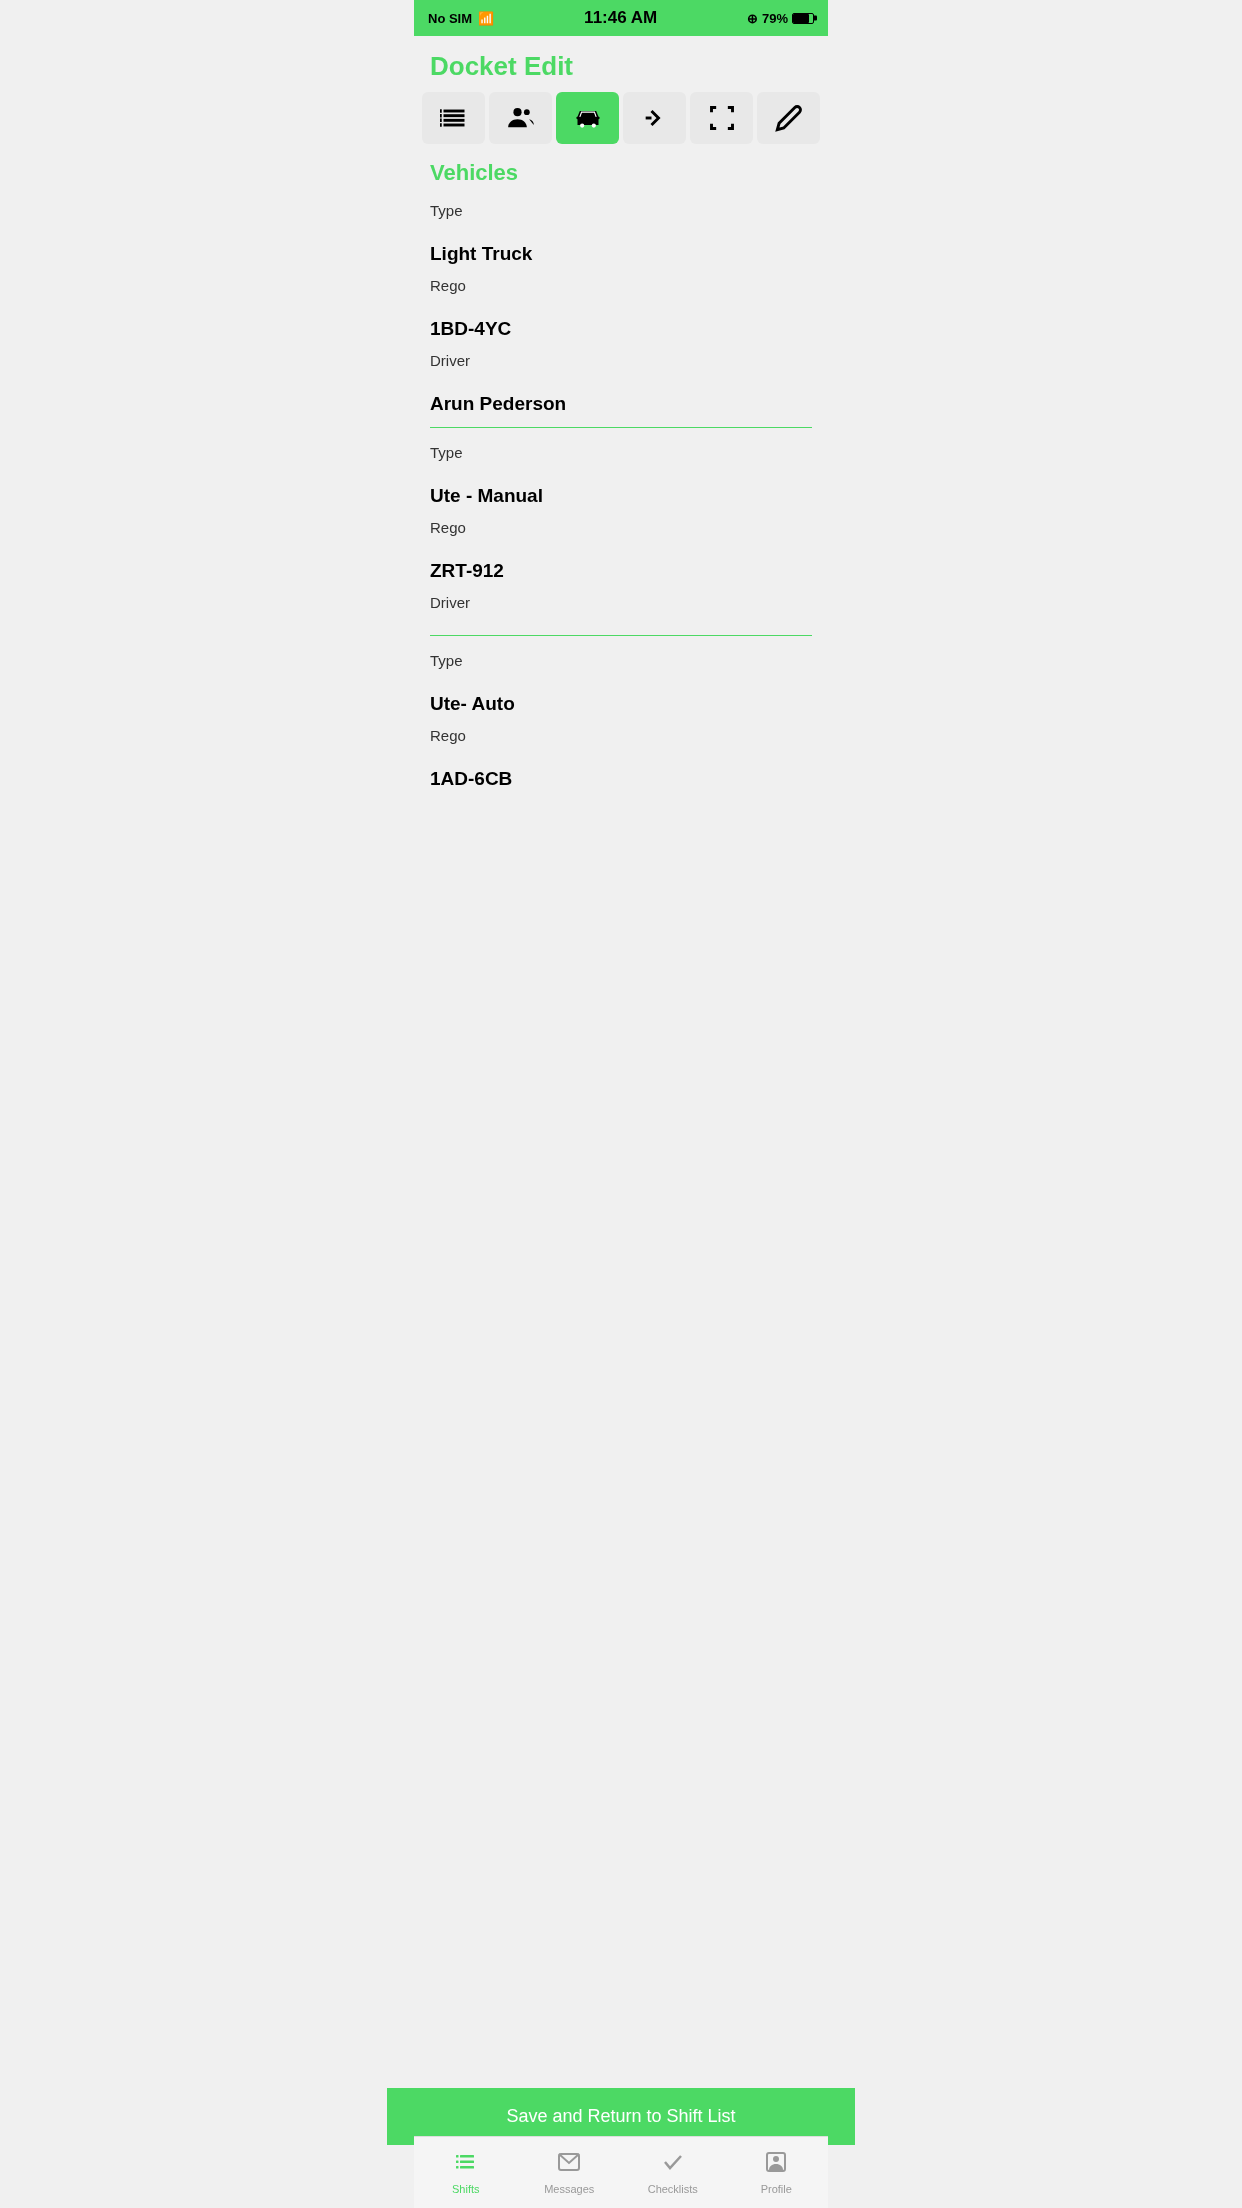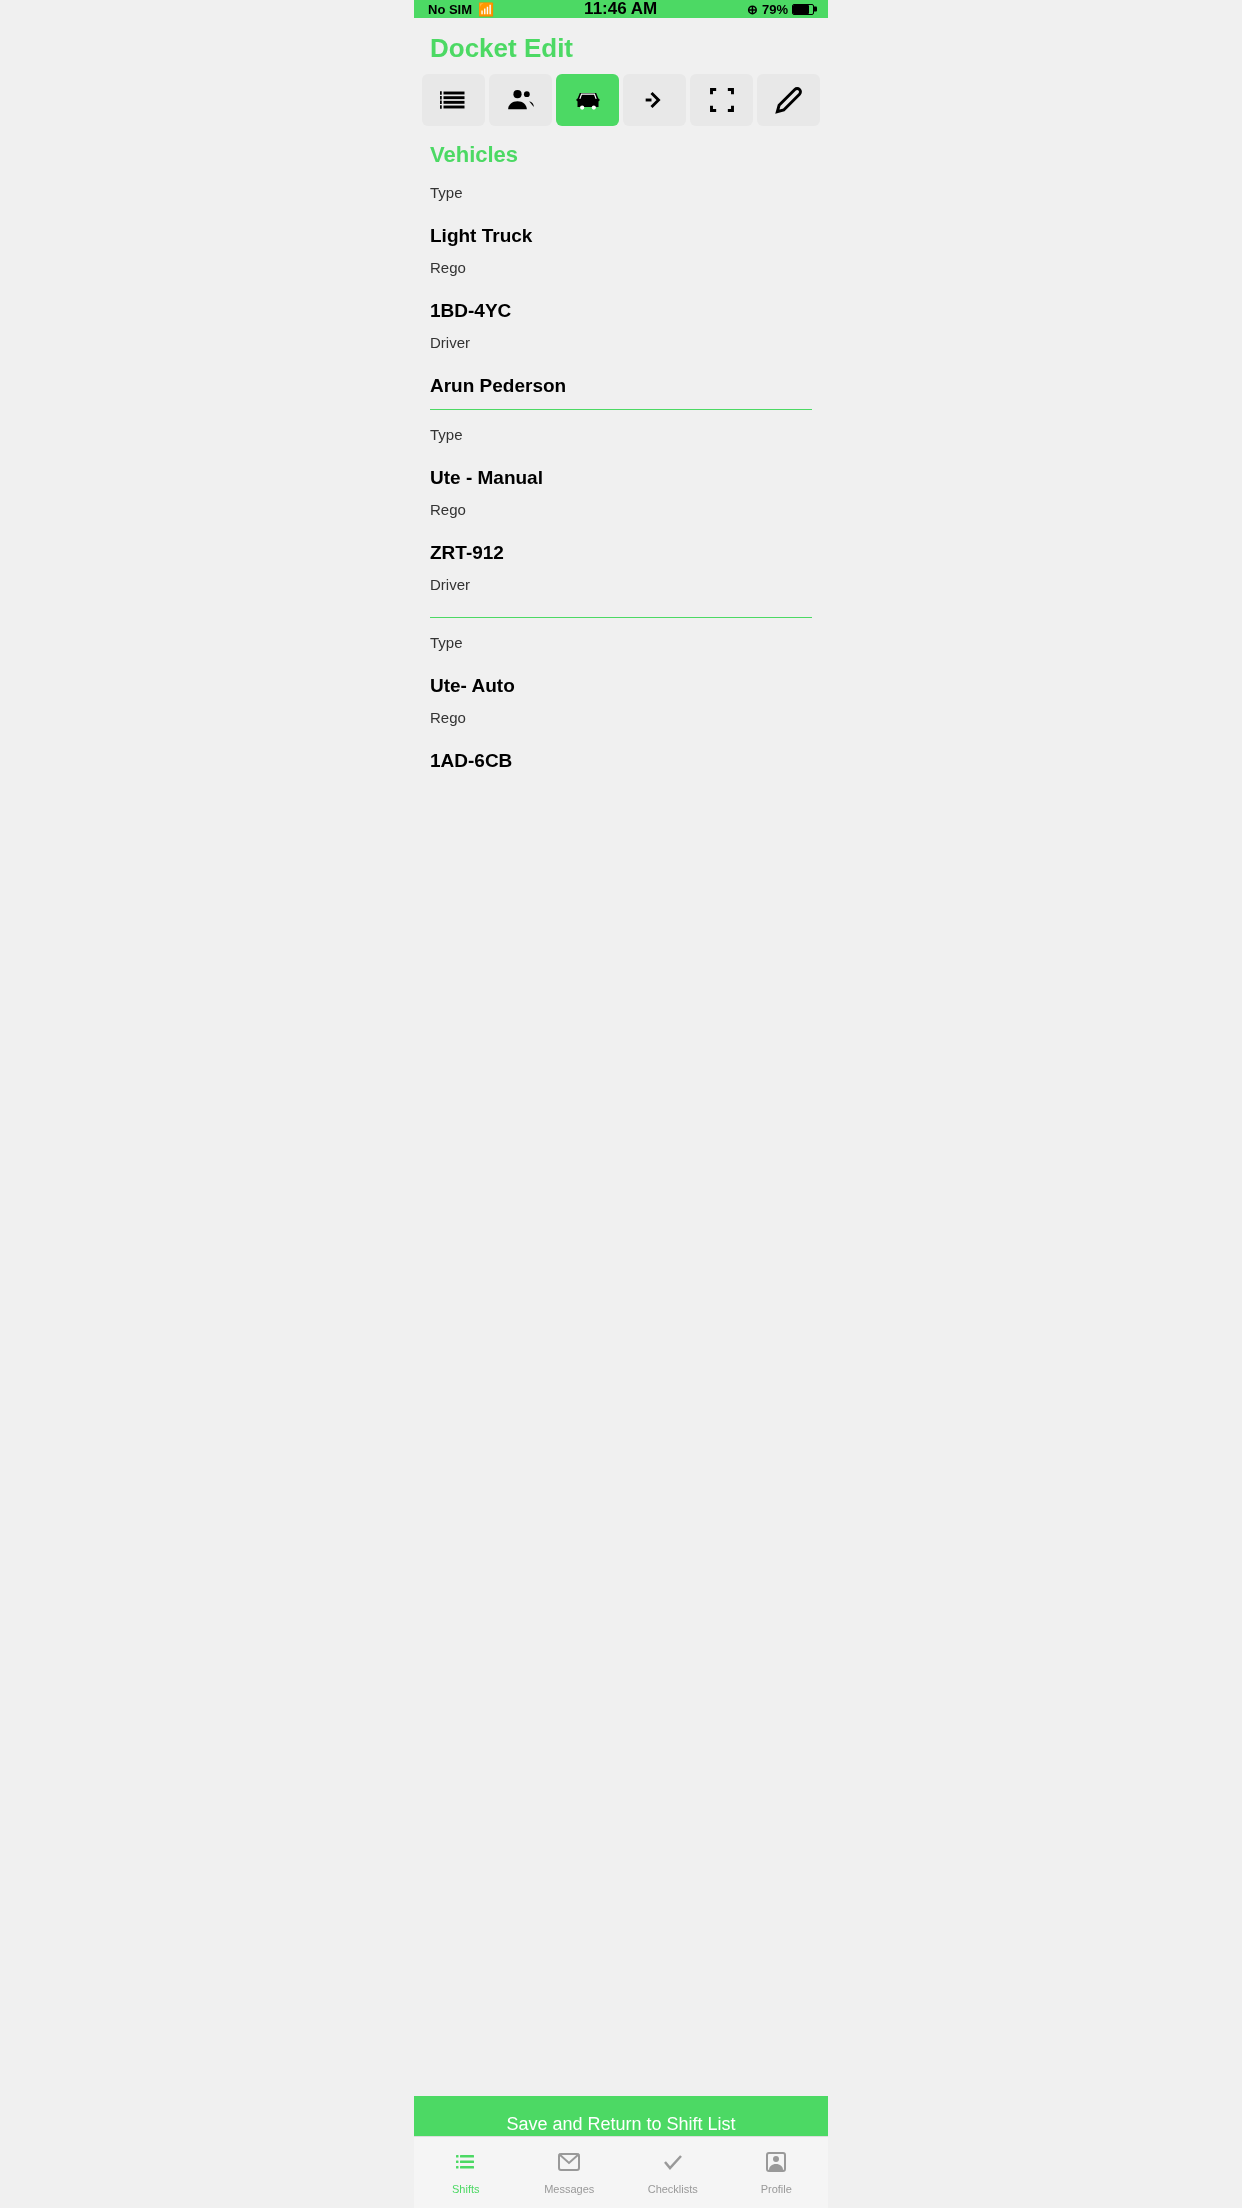--- a/index.html
+++ b/index.html
@@ -15,21 +15,21 @@
       overflow-x: hidden;
     }
 
     
     .status-bar {
       background: #4cd964;
       display: flex;
       justify-content: space-between;
       align-items: center;
       padding: 6px 14px;
-      height: 18px;
+      height: 36px;
     }
     .status-left {
       display: flex;
       align-items: center;
       gap: 6px;
       font-size: 13px;
       font-weight: 600;
       color: #000;
     }
     .status-center {
@@ -182,24 +182,24 @@
 
     .divider {
       border: none;
       border-top: 1px solid #4cd964;
       margin: 10px 0 16px;
     }
 
     
     .save-btn-container {
       position: fixed;
-      bottom: 52px;
+      bottom: 60px;
       left: 50%;
       transform: translateX(-50%);
-      width: 414px;
+      width: 468px;
       padding: 8px 0 3px;
       background: #f0f0f0;
     }
     .save-btn {
       display: block;
       width: calc(100% - 0px);
       margin: 0;
       background: #4cd964;
       color: white;
       font-size: 18px;

